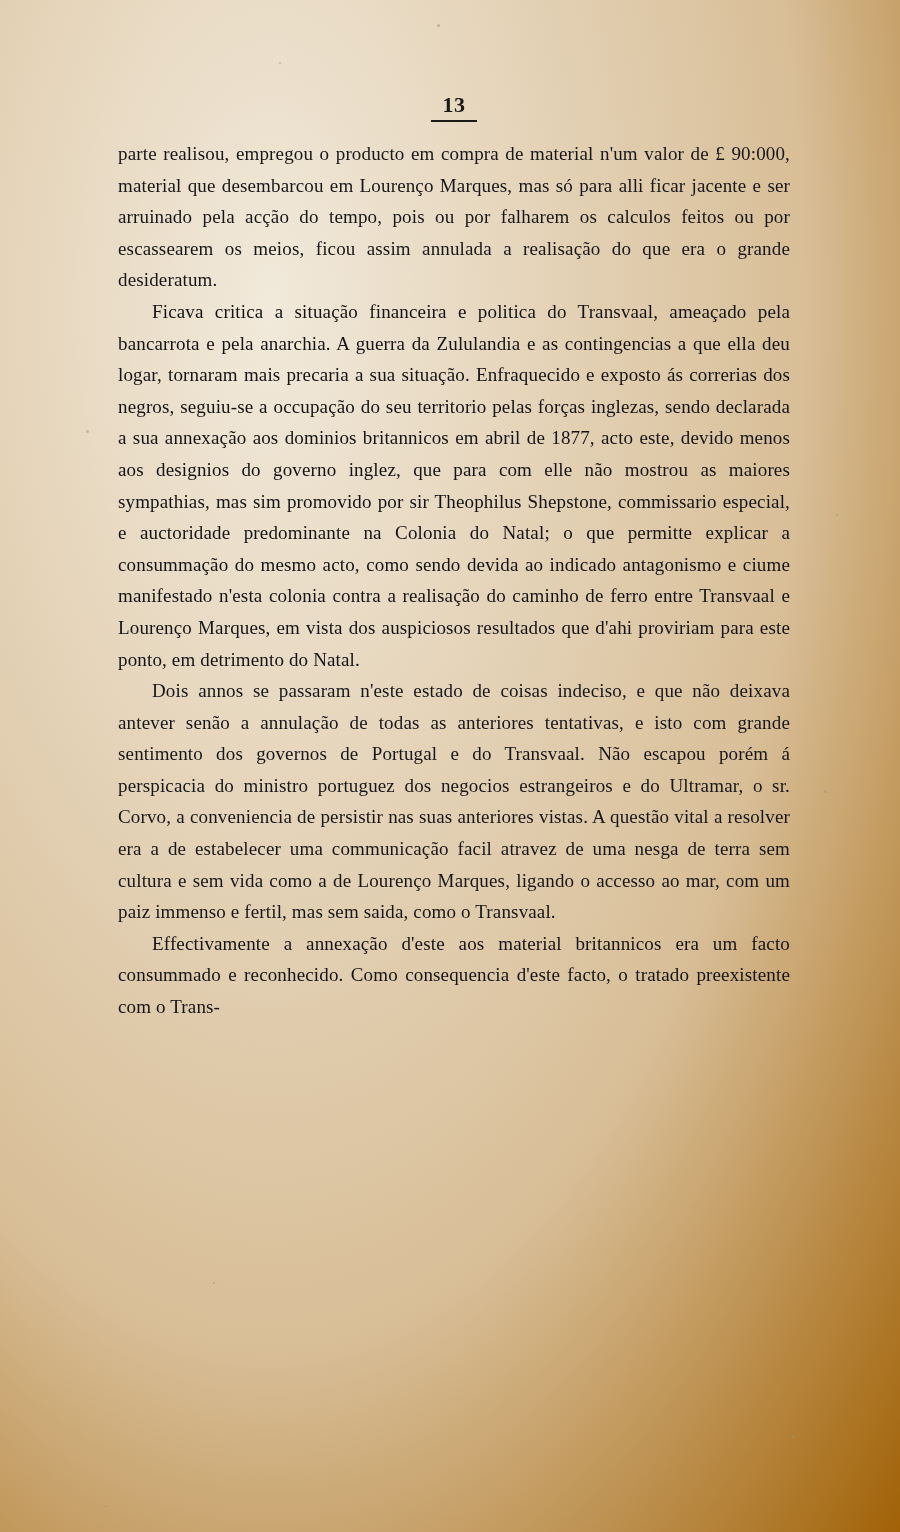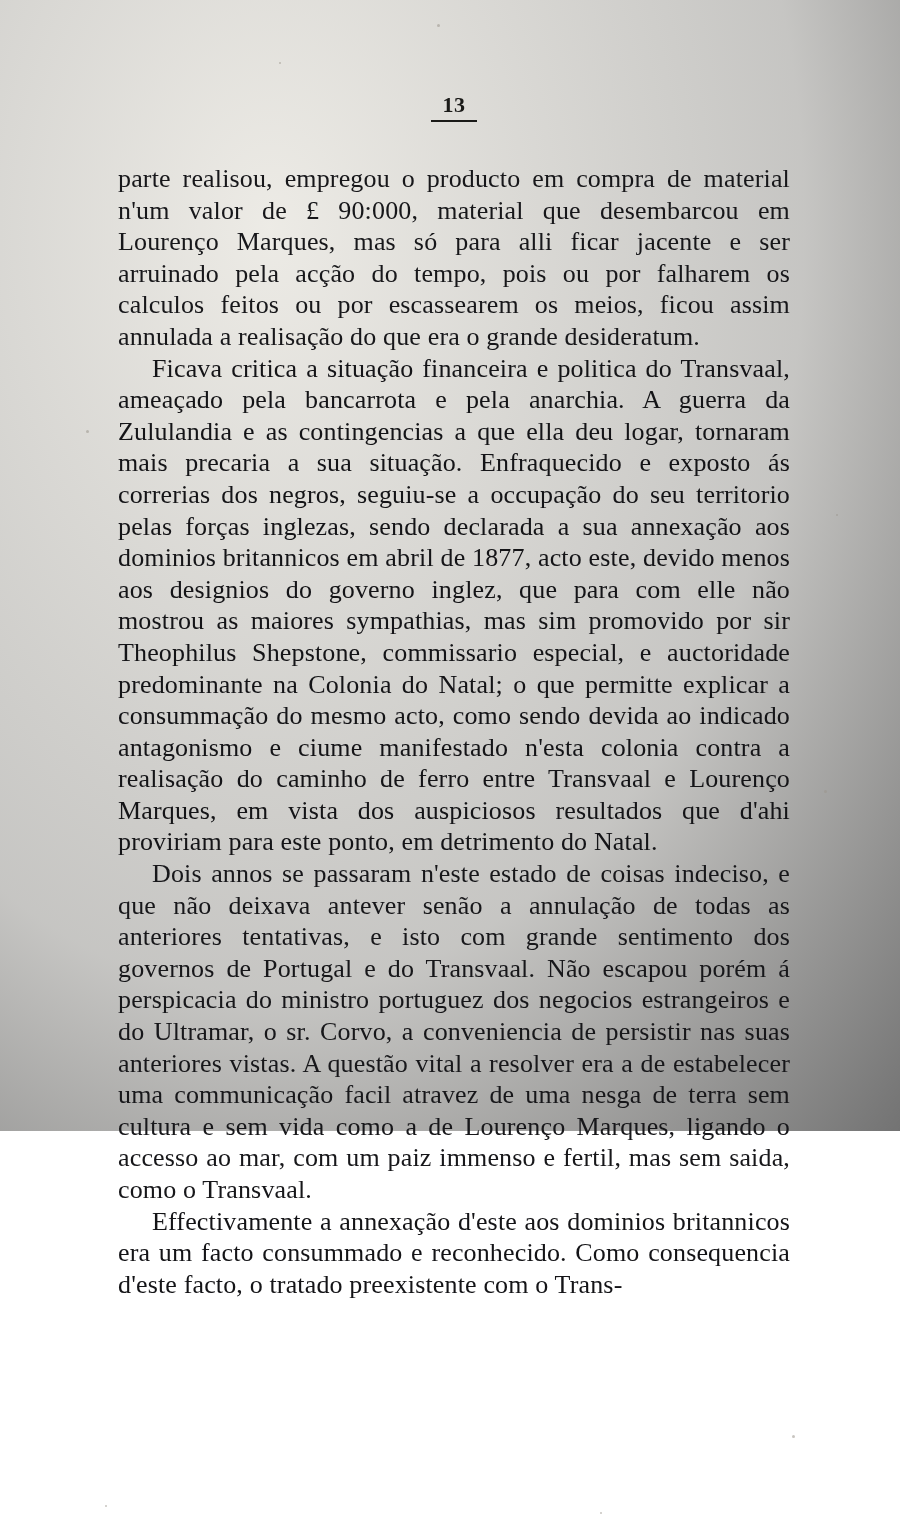--- a/index.html
+++ b/index.html
@@ -13,22 +13,22 @@
     position: relative;
     font-family: "Liberation Serif", serif;
     color: #1a1a18;
     overflow: hidden;
   }
   .page {
     position: absolute;
     top: 0;
     left: 0;
     width: 900px;
-    height: 1131px;
-    background: #737373;
+    height: 1532px;
+    background: #a16207;
   }
   
   .paper-tint {
     position: absolute;
     inset: 0;
     background:
       radial-gradient(ellipse at 30% 20%, rgba(250,248,242,0.9) 0%, rgba(253,252,248,0.6) 60%, rgba(255,255,255,0) 100%);
     pointer-events: none;
   }
   .speck {
@@ -51,22 +51,22 @@
     margin: 0 0 6px 0;
     position: relative;
   }
   .folio-rule {
     width: 46px;
     height: 2px;
     background: #1a1a18;
     margin: 2px auto 0 auto;
   }
   .body-text {
-    margin-top: 41px;
-    font-size: 26px;
+    margin-top: 16px;
+    font-size: 19px;
     line-height: 31.6px;
     text-align: justify;
     text-justify: inter-word;
     letter-spacing: 0.15px;
   }
   .body-text p {
     margin: 0;
     text-indent: 34px;
   }
   .body-text p.first {
@@ -100,17 +100,17 @@
 
     <div class="folio">
       <span>13</span>
       <div class="folio-rule"></div>
     </div>
 
     <div class="body-text">
       <p class="first">parte realisou, empregou o producto em compra de material n'um valor de £ 90:000, material que desembarcou em Lourenço Marques, mas só para alli ficar jacente e ser arruinado pela acção do tempo, pois ou por falharem os calculos feitos ou por escassearem os meios, ficou assim annulada a realisação do que era o grande desideratum.</p>
       <p>Ficava critica a situação financeira e politica do Transvaal, ameaçado pela bancarrota e pela anarchia. A guerra da Zululandia e as contingencias a que ella deu logar, tornaram mais precaria a sua situação. Enfraquecido e exposto ás correrias dos negros, seguiu-se a occupação do seu territorio pelas forças inglezas, sendo declarada a sua annexação aos dominios britannicos em abril de 1877, acto este, devido menos aos designios do governo inglez, que para com elle não mostrou as maiores sympathias, mas sim promovido por sir Theophilus Shepstone, commissario especial, e auctoridade predominante na Colonia do Natal; o que permitte explicar a consummação do mesmo acto, como sendo devida ao indicado antagonismo e ciume manifestado n'esta colonia contra a realisação do caminho de ferro entre Transvaal e Lourenço Marques, em vista dos auspiciosos resultados que d'ahi proviriam para este ponto, em detrimento do Natal.</p>
       <p>Dois annos se passaram n'este estado de coisas indeciso, e que não deixava antever senão a annulação de todas as anteriores tentativas, e isto com grande sentimento dos governos de Portugal e do Transvaal. Não escapou porém á perspicacia do ministro portuguez dos negocios estrangeiros e do Ultramar, o sr. Corvo, a conveniencia de persistir nas suas anteriores vistas. A questão vital a resolver era a de estabelecer uma communicação facil atravez de uma nesga de terra sem cultura e sem vida como a de Lourenço Marques, ligando o accesso ao mar, com um paiz immenso e fertil, mas sem saida, como o Transvaal.</p>
-      <p>Effectivamente a annexação d'este aos dominios britannicos era um facto consummado e reconhecido. Como consequencia d'este facto, o tratado preexistente com o Trans-</p>
+      <p>Effectivamente a annexação d'este aos material britannicos era um facto consummado e reconhecido. Como consequencia d'este facto, o tratado preexistente com o Trans-</p>
     </div>
 
   </div>
 </div>
 
 </body></html>

